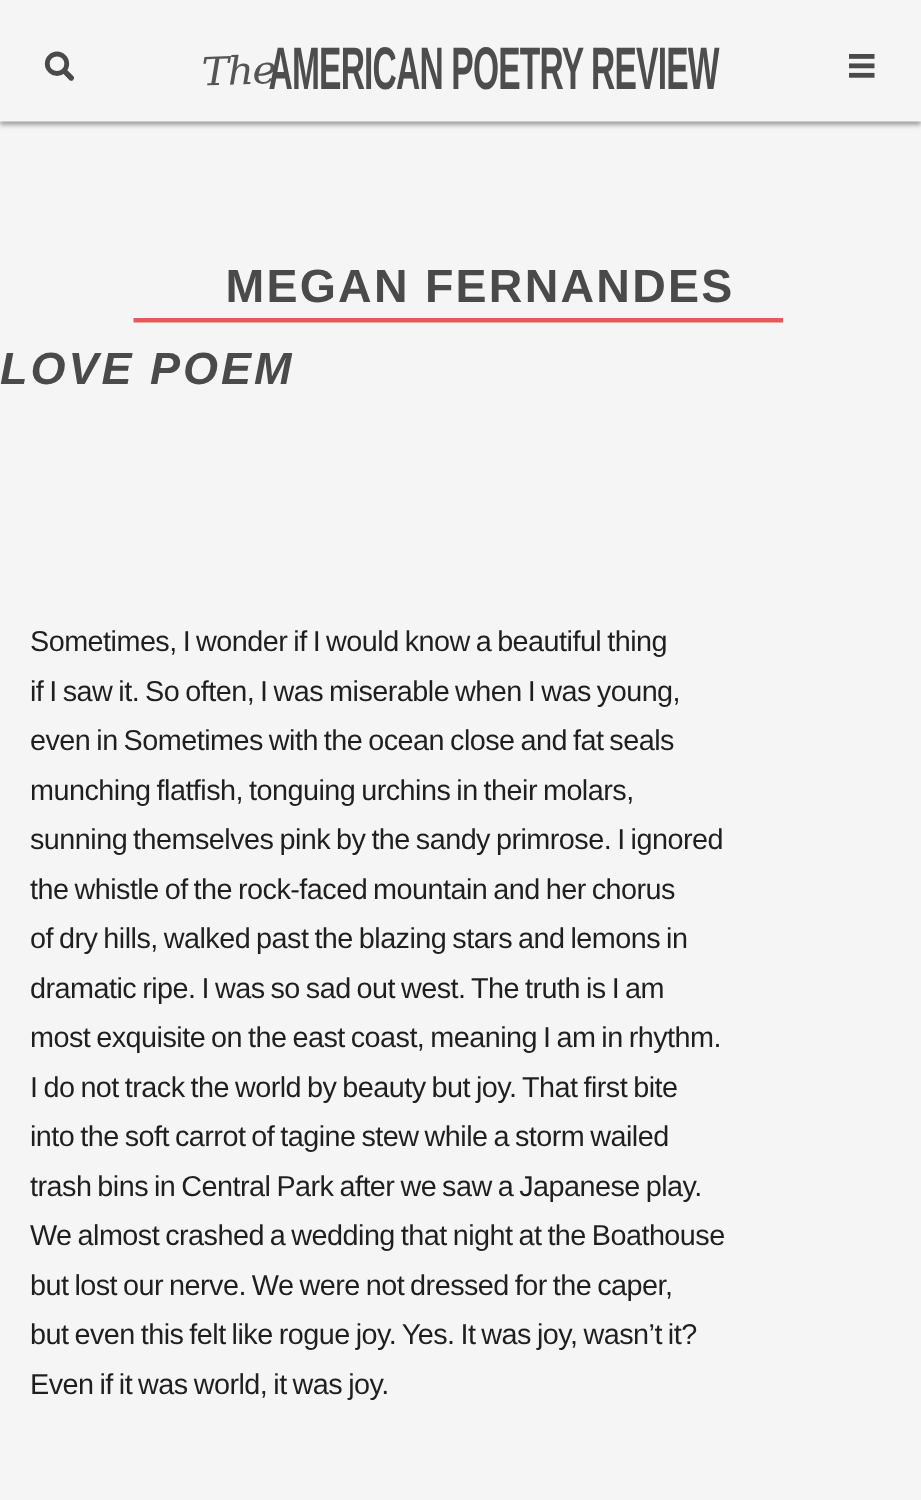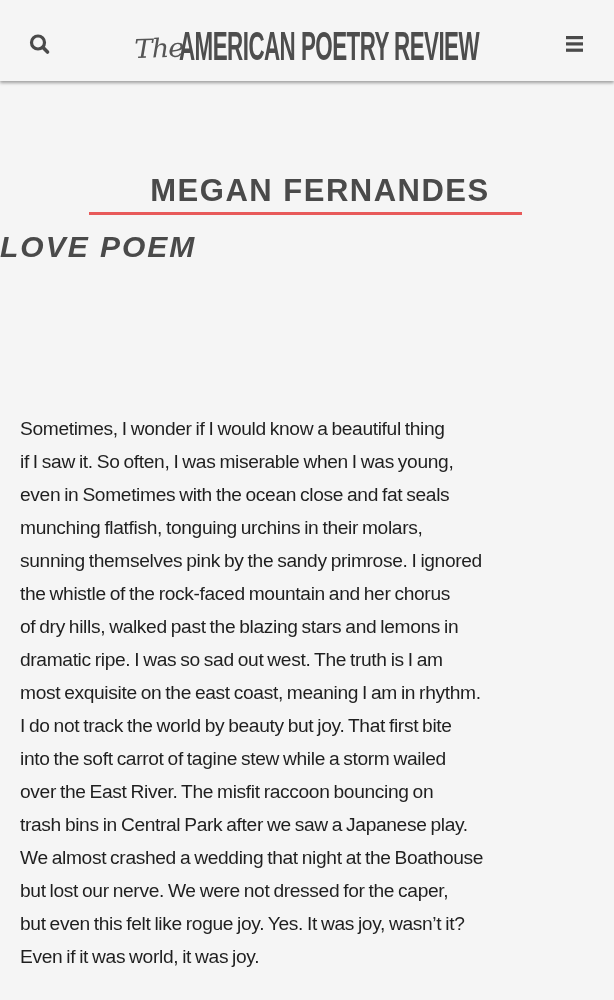--- a/index.html
+++ b/index.html
@@ -168,20 +168,19 @@
     <span class="poem-line">if I saw it. So often, I was miserable when I was young,</span>
     <span class="poem-line">even in Sometimes with the ocean close and fat seals</span>
     <span class="poem-line">munching flatfish, tonguing urchins in their molars,</span>
     <span class="poem-line">sunning themselves pink by the sandy primrose. I ignored</span>
     <span class="poem-line">the whistle of the rock-faced mountain and her chorus</span>
     <span class="poem-line">of dry hills, walked past the blazing stars and lemons in</span>
     <span class="poem-line">dramatic ripe. I was so sad out west. The truth is I am</span>
     <span class="poem-line">most exquisite on the east coast, meaning I am in rhythm.</span>
     <span class="poem-line">I do not track the world by beauty but joy. That first bite</span>
     <span class="poem-line">into the soft carrot of tagine stew while a storm wailed</span>
-    <span class="poem-line">over the East River. The misfit raccoon bouncing on</span>
     <span class="poem-line">trash bins in Central Park after we saw a Japanese play.</span>
     <span class="poem-line">We almost crashed a wedding that night at the Boathouse</span>
     <span class="poem-line">but lost our nerve. We were not dressed for the caper,</span>
     <span class="poem-line">but even this felt like rogue joy. Yes. It was joy, wasn’t it?</span>
     <span class="poem-line">Even if it was world, it was joy.</span>
   </div>
 </main>
 
 </body></html>

